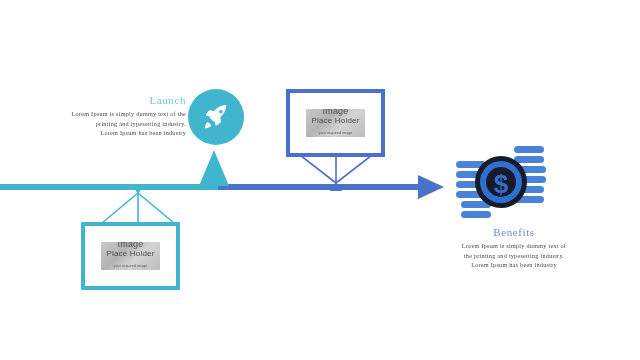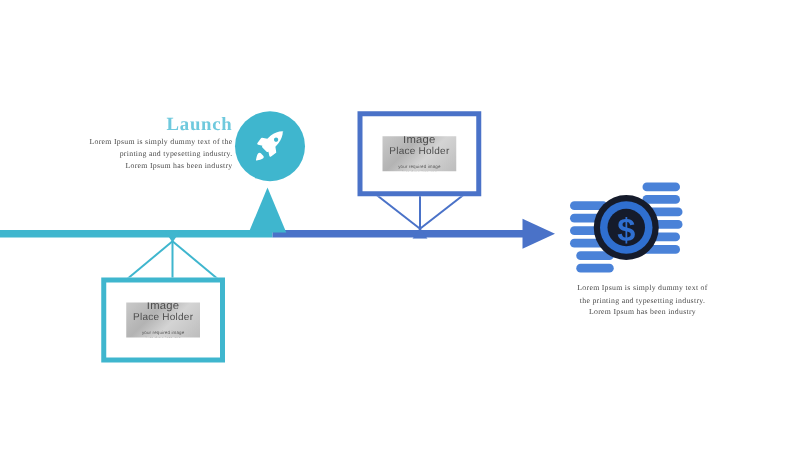--- a/index.html
+++ b/index.html
@@ -92,25 +92,24 @@
     text-align: right;
   }
   .block-benefits {
     left: 438px;
     top: 226px;
     width: 152px;
     text-align: center;
   }
   .heading {
     font-family: "Liberation Serif", serif;
-    font-size: 15px;
+    font-size: 11px;
     letter-spacing: 0.6px;
     margin: 0 0 3px 0;
     line-height: 12px;
-    font-weight: bold;
   }
   .heading-launch { color: #6fc9dd; }
   .heading-benefits { color: #6b8fd4; }
   .body-text {
     font-family: "Liberation Serif", serif;
     font-size: 6.2px;
     line-height: 9.5px;
     color: #4a4a4a;
     letter-spacing: 0.25px;
     margin: 0;
@@ -282,18 +281,19 @@
       </g>
 
       <circle cx="46" cy="39" r="26" fill="#151b2b"></circle>
       <circle cx="46" cy="39" r="21" fill="#2f6fd0"></circle>
       <circle cx="46" cy="39" r="15" fill="#151b2b"></circle>
       <text x="46" y="50" text-anchor="middle" font-family="Liberation Sans, sans-serif" font-size="26" font-weight="bold" fill="#2f6fd0">$</text>
     </svg>
   </div>
 
   <div class="text-block block-benefits">
+    <div class="heading heading-benefits">Benefits</div>
     <div class="body-text">Lorem Ipsum is simply dummy text of</div>
     <div class="body-text">the printing and typesetting industry.</div>
     <div class="body-text">Lorem Ipsum has been industry</div>
   </div>
 
 </div>
 
 </body></html>

